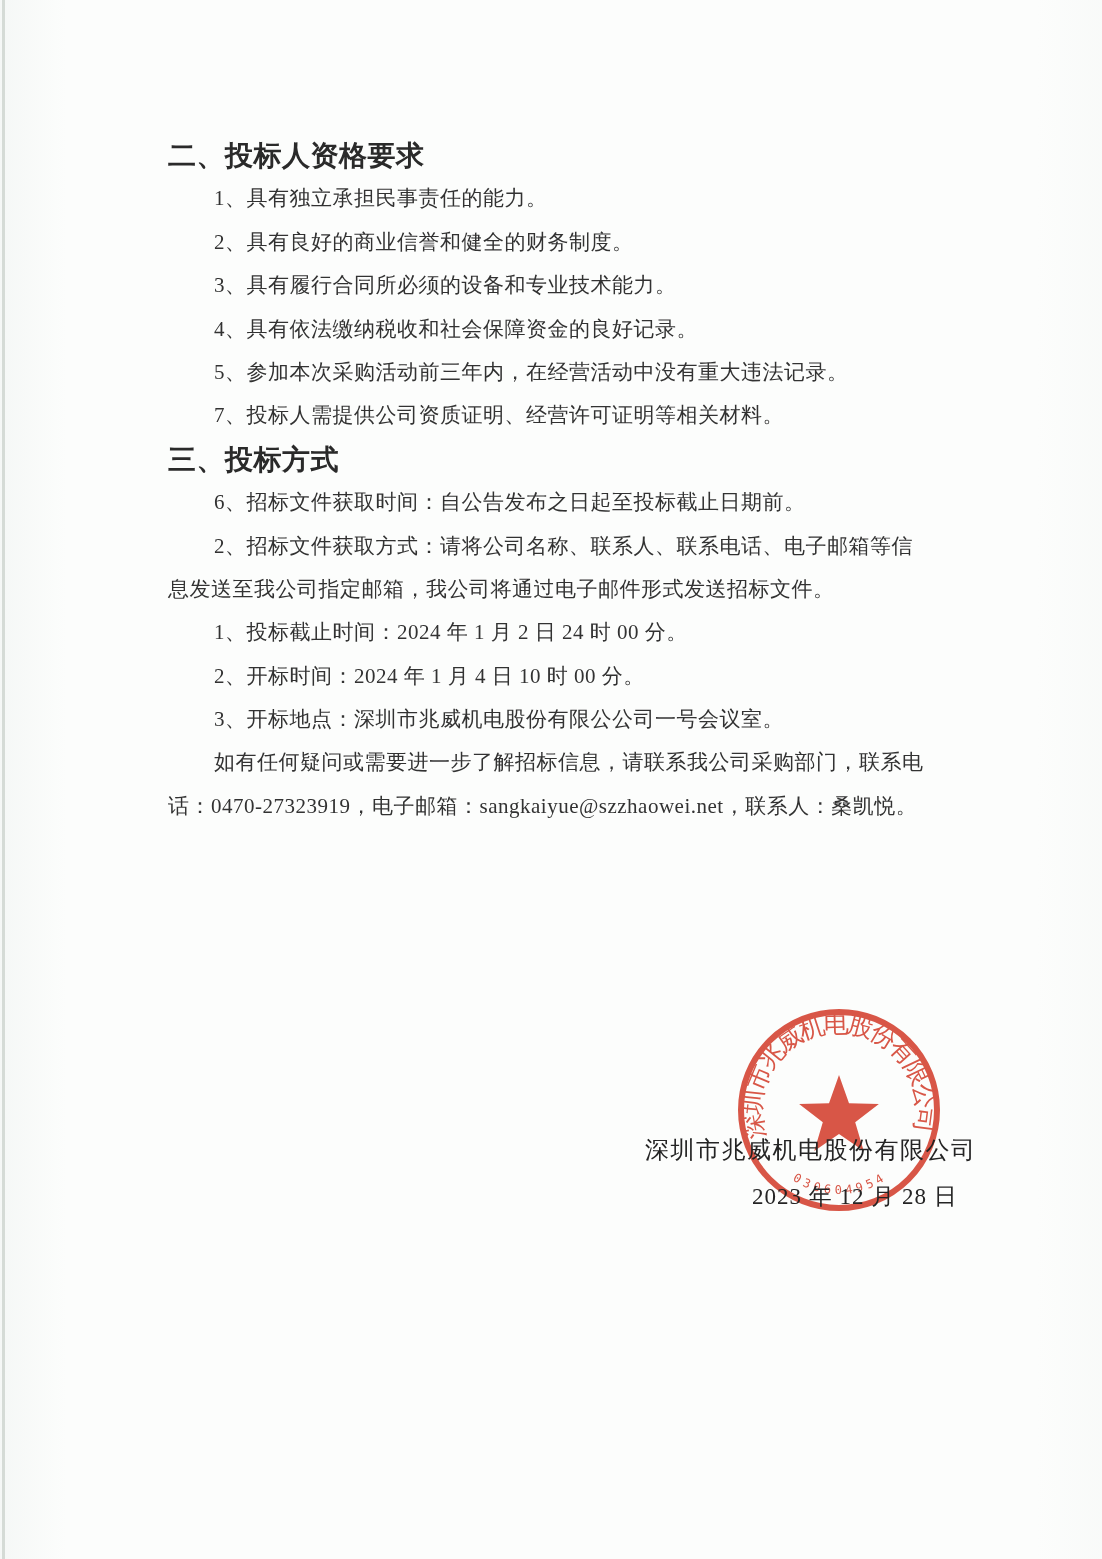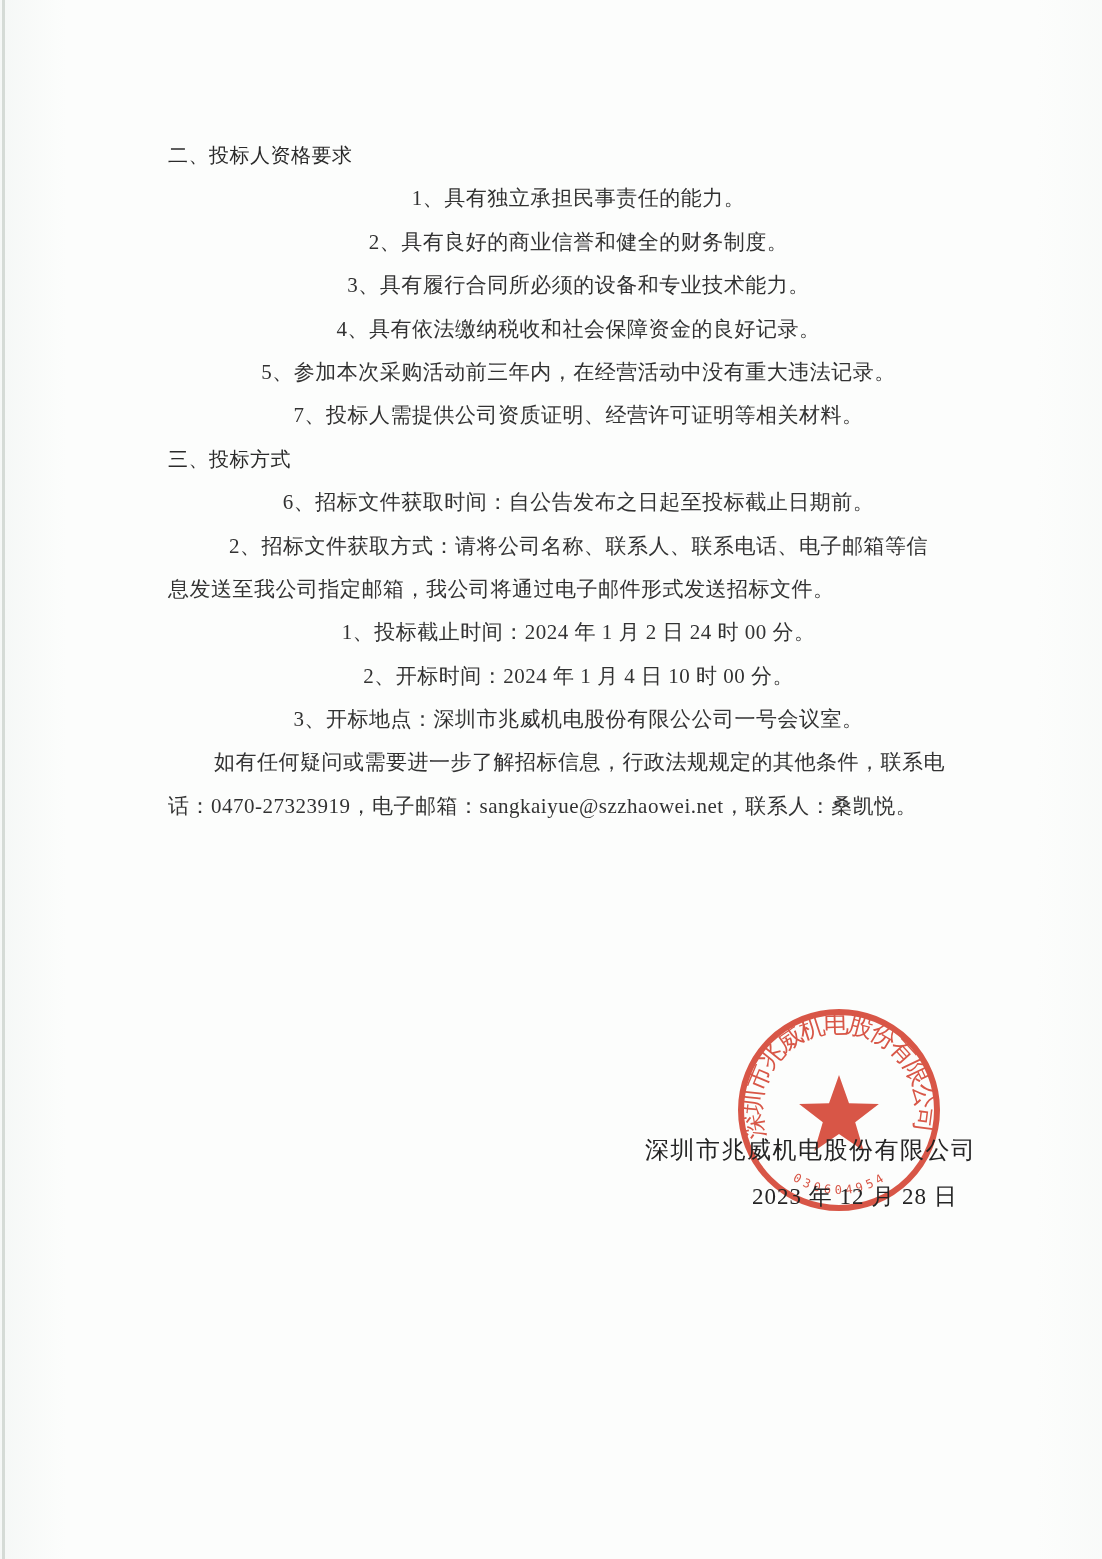--- a/index.html
+++ b/index.html
@@ -16,22 +16,22 @@
     position:absolute;inset:0;
     background:linear-gradient(90deg,rgba(214,224,220,.18) 0%,rgba(255,255,255,0) 6%,rgba(255,255,255,0) 94%,rgba(230,236,233,.15) 100%);
     pointer-events:none;
   }
   .doc{
     position:absolute;left:168px;top:134px;width:775px;
     font-size:21px;line-height:43.4px;color:#323232;
     letter-spacing:.5px;white-space:nowrap;
   }
   .line{height:43.4px;}
-  .line.heading{font-weight:normal;font-size:20px;color:#2a2a2a;}
-  .line.item{padding-left:46px;text-align:center;}
+  .line.heading{font-weight:bold;font-size:28px;color:#2a2a2a;}
+  .line.item{padding-left:46px;}
   .sig-company{
     position:absolute;left:645px;top:1134px;
     font-size:24px;letter-spacing:1.5px;color:#242424;z-index:3;white-space:nowrap;
   }
   .sig-date{
     position:absolute;left:752px;top:1181px;
     font-size:23px;letter-spacing:1px;color:#242424;z-index:3;white-space:nowrap;
   }
   .seal{
     position:absolute;left:729px;top:1002px;width:220px;height:220px;z-index:2;
@@ -53,21 +53,21 @@
     <div class="line item">4、具有依法缴纳税收和社会保障资金的良好记录。</div>
     <div class="line item">5、参加本次采购活动前三年内，在经营活动中没有重大违法记录。</div>
     <div class="line item">7、投标人需提供公司资质证明、经营许可证明等相关材料。</div>
     <div class="line heading">三、投标方式</div>
     <div class="line item">6、招标文件获取时间：自公告发布之日起至投标截止日期前。</div>
     <div class="line item">2、招标文件获取方式：请将公司名称、联系人、联系电话、电子邮箱等信</div>
     <div class="line cont">息发送至我公司指定邮箱，我公司将通过电子邮件形式发送招标文件。</div>
     <div class="line item">1、投标截止时间：2024 年 1 月 2 日 24 时 00 分。</div>
     <div class="line item">2、开标时间：2024 年 1 月 4 日 10 时 00 分。</div>
     <div class="line item">3、开标地点：深圳市兆威机电股份有限公公司一号会议室。</div>
-    <div class="line item">如有任何疑问或需要进一步了解招标信息，行政法规规定的其他条件，联系电</div>
+    <div class="line item">如有任何疑问或需要进一步了解招标信息，请联系我公司采购部门，联系电</div>
     <div class="line cont">话：0470-27323919，电子邮箱：sangkaiyue@szzhaowei.net，联系人：桑凯悦。</div>
   </div>
 
   <svg class="seal" viewBox="0 0 220 220">
     <defs>
       <path id="sealArcTop" d="M 36.7 134.7 A 78 78 0 1 1 183.3 134.7" fill="none"></path>
       <path id="sealArcBottom" d="M 61.8 176.8 A 84 84 0 0 0 158.2 176.8" fill="none"></path>
     </defs>
     <circle cx="110" cy="108" r="98" fill="none" stroke="#d23a28" stroke-width="6"></circle>
     <text font-size="25" fill="#d23a28" letter-spacing="1" font-family="Liberation Serif, DejaVu Serif, serif">

